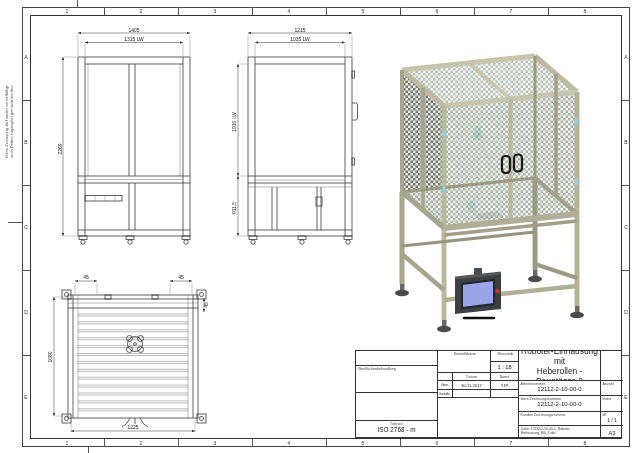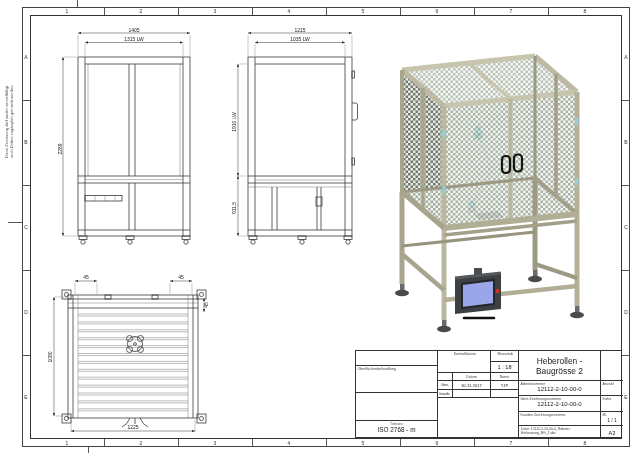--- a/index.html
+++ b/index.html
@@ -444,20 +444,21 @@
         <div class="cn"></div>
         <div class="cn"></div>
         <div class="ca"></div>
         <div class="ca"></div>
         <div class="ca"></div>
       </div>
     </div>
 
     <div class="tbcell tbcenter" style="left:163px;top:0;width:82px;height:30px">
       <div class="title-main">
+        <div>Roboter-Einhausung mit</div>
         <div>Heberollen - Baugrösse 2</div>
       </div>
     </div>
     <div class="tbcell" style="left:245px;top:0;width:22px;height:30px;border-right:none"></div>
     <div class="tbcell" style="left:163px;top:30px;width:82px;height:15px">
       <div class="tblabel">Arbeitsnummer</div>
       <div class="numval">12112-2-10-00-0</div>
     </div>
     <div class="tbcell tblabel" style="left:245px;top:30px;width:22px;height:15px;border-right:none">
       <span>Anzahl</span>

